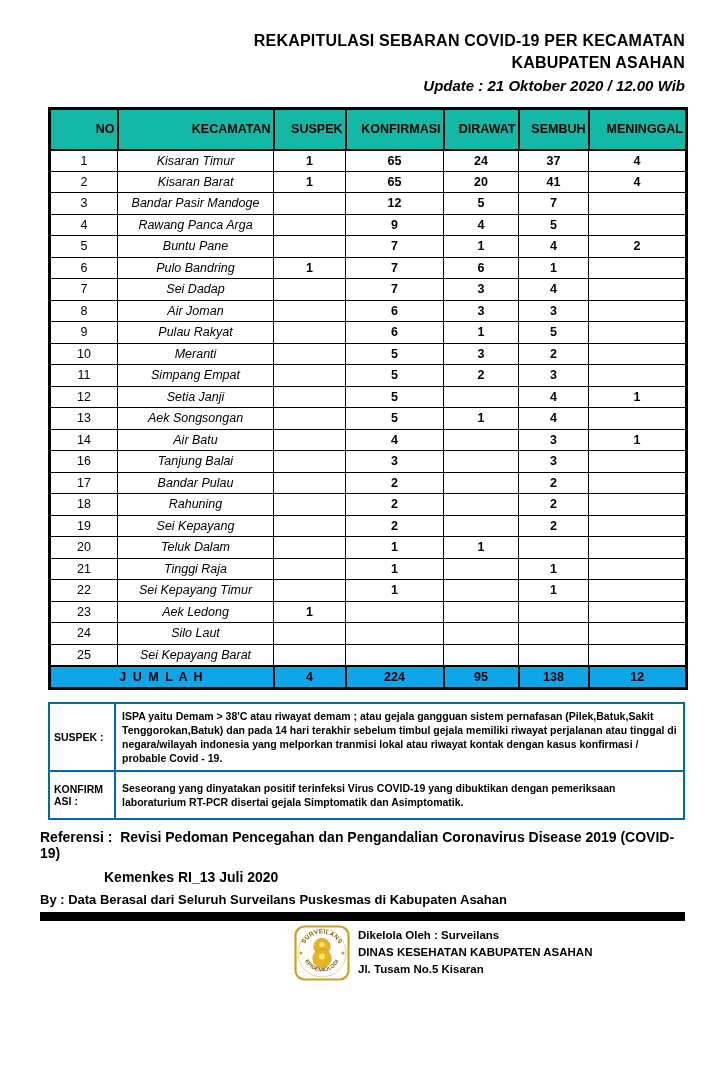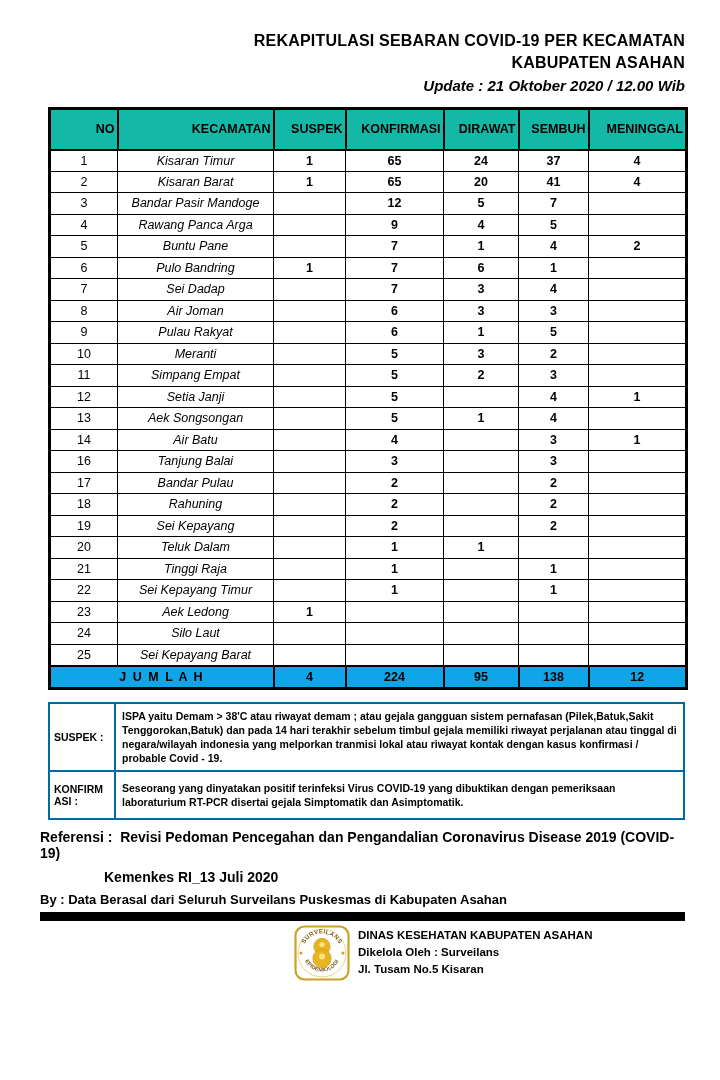--- a/index.html
+++ b/index.html
@@ -349,20 +349,20 @@
         <circle cx="7" cy="28" r="1.6" fill="#C9A227"></circle>
         <circle cx="49" cy="28" r="1.6" fill="#C9A227"></circle>
         <g fill="#E8B422" stroke="#C9922A" stroke-width="0.6">
           <circle cx="28" cy="21.5" r="8.2"></circle>
           <circle cx="28" cy="33.5" r="9.2"></circle>
         </g>
         <circle cx="28" cy="19.5" r="2.6" fill="#F9E47F"></circle>
         <circle cx="28" cy="31.5" r="3.0" fill="#F9E47F"></circle>
       </svg>
       <div class="footer-text">
+        <div>Dikelola Oleh : Surveilans</div>
         <div>DINAS KESEHATAN KABUPATEN ASAHAN</div>
-        <div>Dikelola Oleh : Surveilans</div>
         <div>Jl. Tusam No.5 Kisaran</div>
       </div>
     </div>
 
   </div>
 </div>
 
 </body></html>

